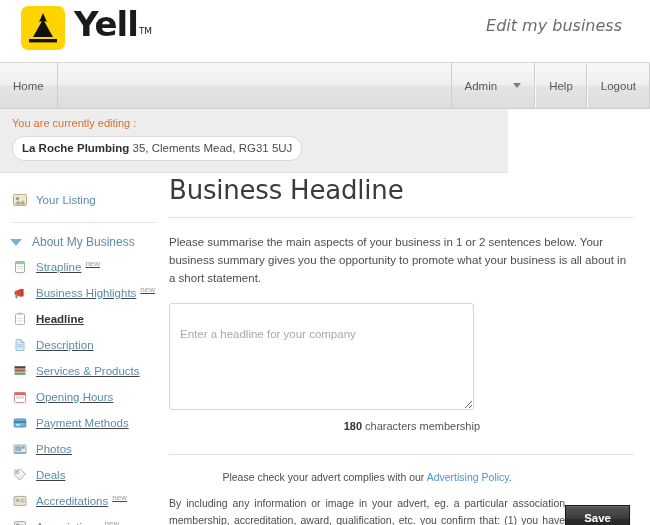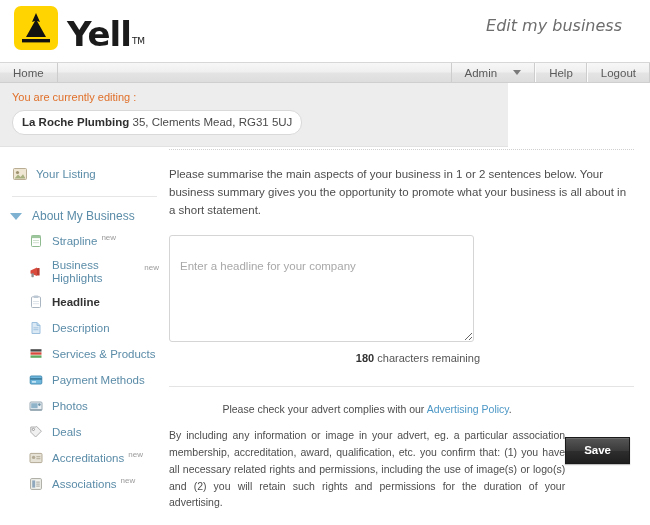--- a/index.html
+++ b/index.html
@@ -16,24 +16,24 @@
   }
 
   
   .header {
     position: relative;
     height: 62px;
     background: #fff;
   }
   .logo-wrap {
     position: absolute;
-    left: 14px;
+    left: 21px;
     top: 6px;
     display: flex;
-    align-items: flex-end;
+    align-items: flex-start;
   }
   .logo-mark {
     width: 44px;
     height: 44px;
     background: #ffd400;
     border-radius: 7px;
     position: relative;
     overflow: hidden;
   }
   .logo-mark svg { display: block; }
@@ -60,21 +60,21 @@
     right: 28px;
     top: 16px;
     font-style: italic;
     font-size: 16px;
     color: #6d6d6d;
     font-family: "DejaVu Sans", sans-serif;
   }
 
   
   .navbar {
-    height: 21px;
+    height: 47px;
     background: linear-gradient(to bottom, #f7f7f7 0%, #efefef 48%, #e4e4e4 52%, #dddddd 100%);
     border-top: 1px solid #d7d7d7;
     border-bottom: 1px solid #cfcfcf;
     display: flex;
     align-items: stretch;
     position: relative;
   }
   .nav-item {
     display: flex;
     align-items: center;
@@ -143,21 +143,21 @@
     flex: 0 0 16px;
     margin-right: 8px;
     display: block;
   }
   .side-label {
     font-size: 11.5px;
     color: #5b8ca8;
   }
   .side-row.group { padding-left: 8px; }
   .side-row.group .side-label { color: #5b8ca8; font-size: 12px; }
-  .side-row.child { padding-left: 28px; }
+  .side-row.child { padding-left: 12px; text-decoration: underline; }
   .side-row.active .side-label { color: #333; font-weight: 700; }
   .new-badge {
     font-size: 8px;
     color: #9a9a9a;
     margin-left: 4px;
     vertical-align: 4px;
     position: relative;
     top: -3px;
   }
   .side-divider {
@@ -379,20 +379,32 @@
       <span class="ico">
         <svg width="16" height="16" viewBox="0 0 16 16">
           <rect x="2.5" y="3.2" width="11" height="2.4" fill="#4a4a4a"></rect>
           <rect x="2.5" y="6.3" width="11" height="2.4" fill="#d64a3d"></rect>
           <rect x="2.5" y="9.4" width="11" height="2.4" fill="#5fa85f"></rect>
         </svg>
       </span>
       <span class="side-label">Services &amp; Products</span>
     </div>
 
+    <div class="side-row child">
+      <span class="ico">
+        <svg width="16" height="16" viewBox="0 0 16 16">
+          <rect x="2.5" y="3.5" width="11" height="10" rx="1" fill="#fff" stroke="#d98f8f"></rect>
+          <rect x="2.5" y="3.5" width="11" height="2.6" fill="#d96a6a"></rect>
+          <rect x="4.4" y="7.6" width="2" height="1.8" fill="#e3b5b5"></rect>
+          <rect x="7.2" y="7.6" width="2" height="1.8" fill="#e3b5b5"></rect>
+          <rect x="10" y="7.6" width="2" height="1.8" fill="#e3b5b5"></rect>
+        </svg>
+      </span>
+      <span class="side-label">Opening Hours</span>
+    </div>
 
     <div class="side-row child">
       <span class="ico">
         <svg width="16" height="16" viewBox="0 0 16 16">
           <rect x="2.2" y="4" width="11.6" height="8" rx="1" fill="#6fb7dd" stroke="#4a90b5"></rect>
           <rect x="2.2" y="6" width="11.6" height="1.8" fill="#3f7f9f"></rect>
           <rect x="4" y="9.2" width="4" height="1.4" fill="#d9eef8"></rect>
         </svg>
       </span>
       <span class="side-label">Payment Methods</span>
@@ -444,29 +456,30 @@
         </svg>
       </span>
       <span class="side-label">Associations</span>
       <span class="new-badge">new</span>
     </div>
 
   </div>
 
   <div class="content">
 
+    <h1 class="page-title">Business Headline</h1>
     <div class="dotted-rule"></div>
 
     <p class="intro">Please summarise the main aspects of your business in 1 or 2 sentences below. Your business summary gives you the opportunity to promote what your business is all about in a short statement.</p>
 
     <textarea class="headline-textarea" placeholder="Enter a headline for your company" style=""></textarea>
 
     <div class="char-count">
       <b>180</b>
-      <span>characters remaining</span>
+      <span>characters membership</span>
     </div>
 
     <div class="solid-rule"></div>
 
     <div class="footer-row">
       <div class="legal">
         <p><span>Please check your advert complies with our </span><a href="#">Advertising Policy</a><span>.</span></p>
         <p class="justify">By including any information or image in your advert, eg. a particular association membership, accreditation, award, qualification, etc. you confirm that: (1) you have all necessary related rights and permissions, including the use of image(s) or logo(s) and (2) you will retain such rights and permissions for the duration of your advertising.</p>
 
       </div>

